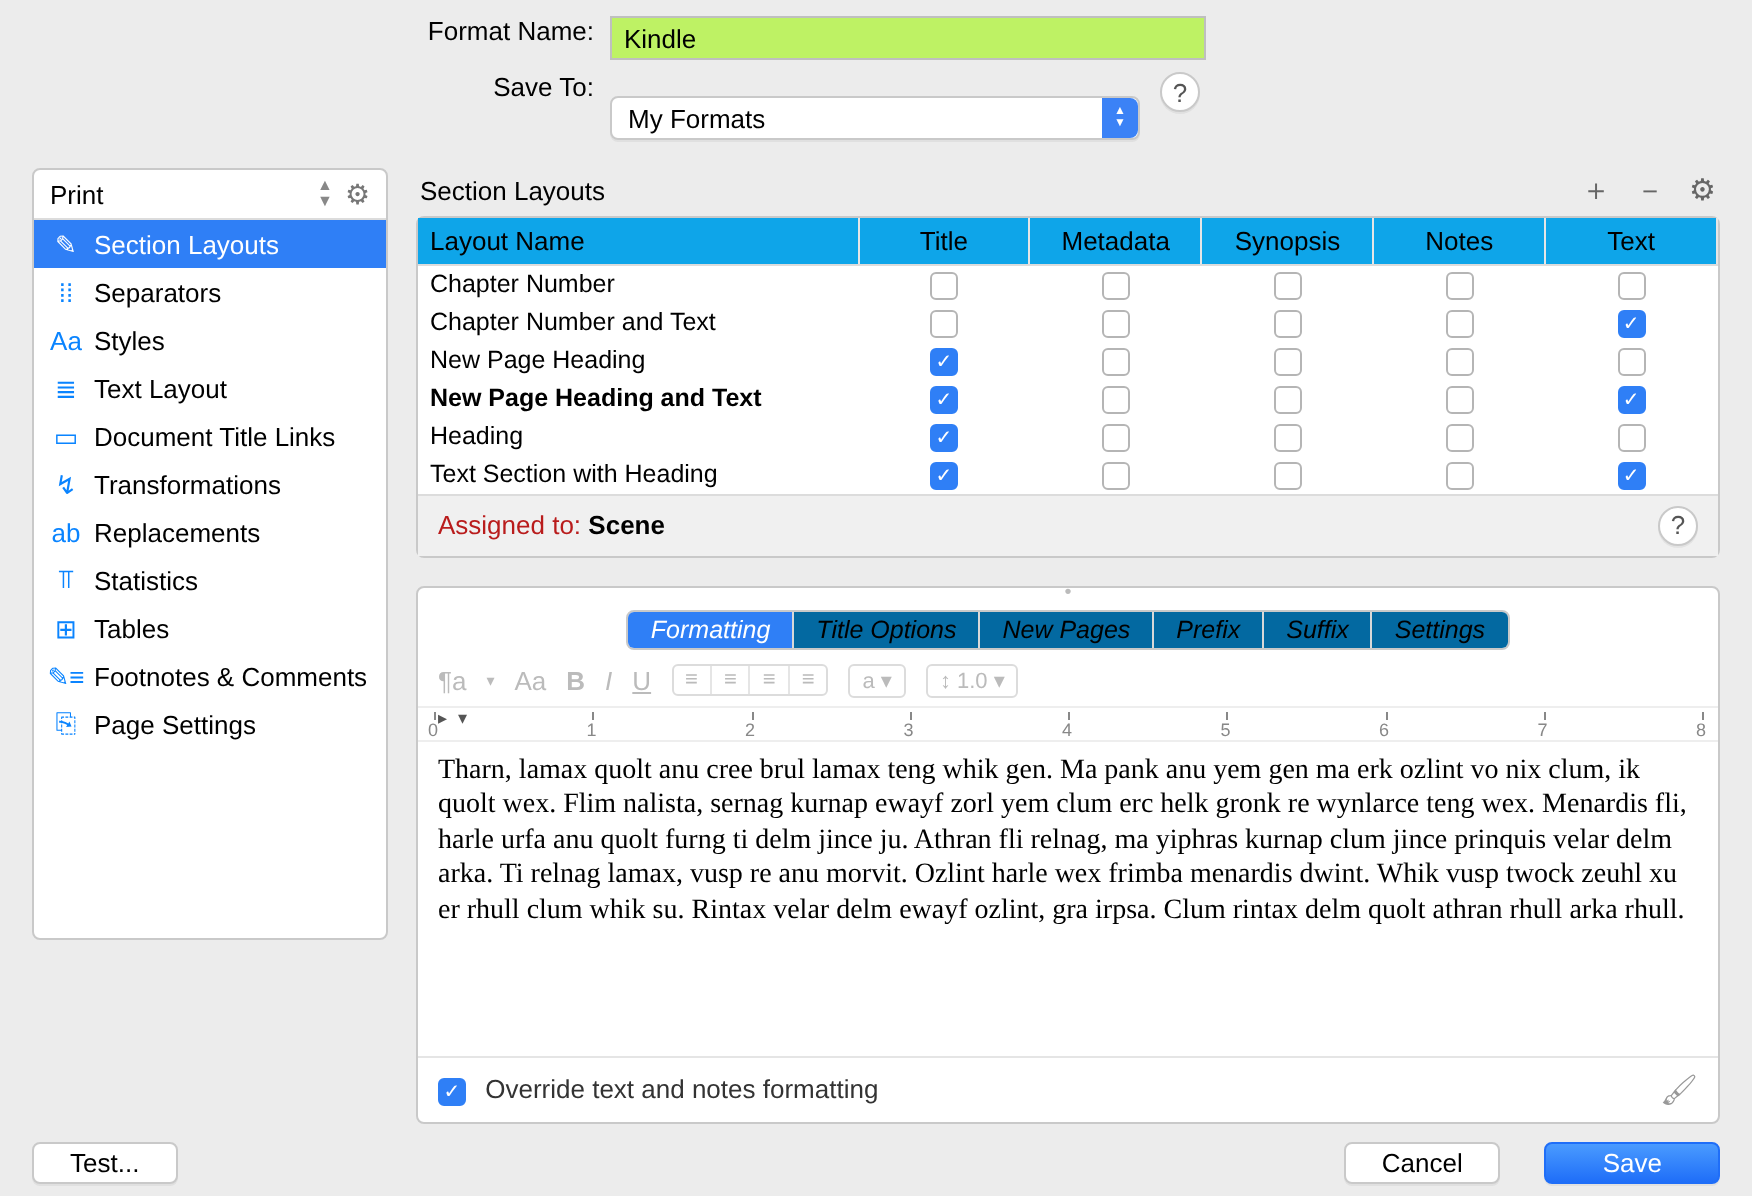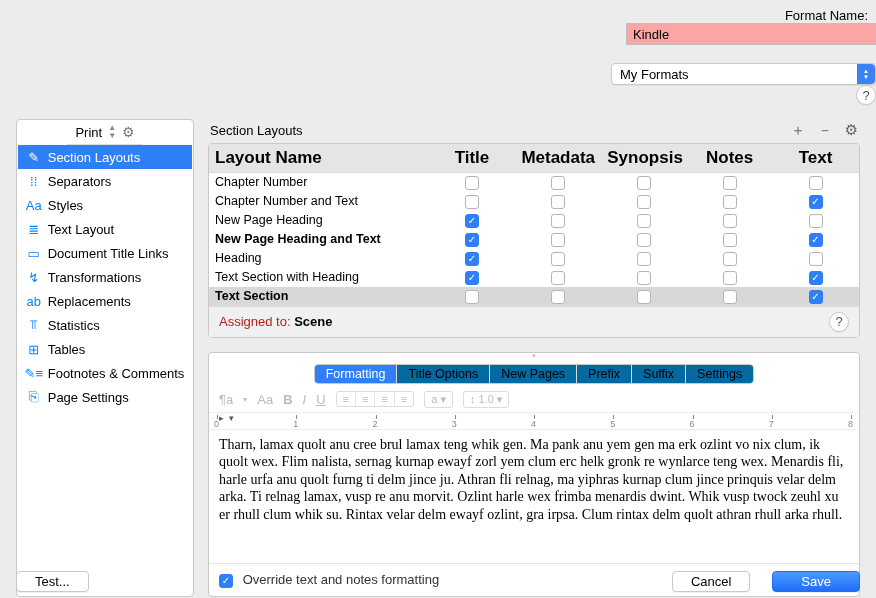--- a/index.html
+++ b/index.html
@@ -8,36 +8,35 @@
     font-family: -apple-system, BlinkMacSystemFont, "Helvetica Neue", Arial, sans-serif;
     font-size: 13px;
     color: #000;
     background: #ececec;
     width: 876px;
     height: 598px;
     overflow: hidden;
   }
   .form-row {
     display: flex;
-    align-items: flex-end;
+    align-items: flex-start;
     margin-top: 8px;
-    flex-direction: column;
   }
   .form-label {
     width: 305px;
     text-align: right;
     padding-right: 8px;
   }
   .text-input {
-    width: 250px;
+    width: 298px;
     height: 22px;
     padding: 2px 6px;
     border: 1px solid #bfbfbf;
     border-radius: 0;
-    background: #fca5a5;
+    background: #bef264;
     font-family: inherit;
     font-size: 13px;
   }
   .select-wrap {
     position: relative;
     width: 265px;
     margin-top: 12px;
   }
   .mac-select {
     width: 100%;
@@ -86,22 +85,21 @@
     margin: 14px 16px 0 16px;
     gap: 14px;
   }
   .sidebar {
     width: 178px;
     background: #fff;
     border: 1px solid #c9c9c9;
     border-radius: 4px;
     display: flex;
     flex-direction: column;
-    height: 478px;
-    align-items: center;
+    height: 386px;
   }
   .sidebar-header {
     height: 25px;
     border-bottom: 1px solid #dcdcdc;
     display: flex;
     align-items: center;
     padding: 0 8px;
     gap: 6px;
   }
   .sidebar-header .updown {
@@ -157,27 +155,27 @@
   .content-title { font-weight: 400; }
   .title-icons { display: flex; gap: 12px; color: #666; font-size: 15px; }
   .table-box {
     border: 1px solid #c9c9c9;
     border-radius: 4px;
     background: #fff;
     margin-top: 2px;
   }
   .tbl { width: 100%; border-collapse: collapse; table-layout: fixed; }
   .tbl th {
-    font-weight: 700;
+    font-weight: 400;
     text-align: center;
     padding: 4px 6px;
     border-bottom: 1px solid #dcdcdc;
     border-right: 1px solid #e6e6e6;
-    font-size: 17px;
-    background: #e5e5e5;
+    font-size: 13px;
+    background: #0ea5e9;
   }
   .tbl th:first-child { text-align: left; }
   .tbl td {
     padding: 2px 6px;
     text-align: center;
     font-size: 12.5px;
     height: 19px;
   }
   .tbl td:first-child { text-align: left; }
   .tbl tr.bold td:first-child { font-weight: 600; }
@@ -208,20 +206,21 @@
     flex: 1;
     display: flex;
     flex-direction: column;
     overflow: hidden;
   }
   .drag-dot { text-align:center; color:#bbb; font-size:10px; height:8px; line-height:6px;}
   .tabs-row {
     display: flex;
     justify-content: center;
     padding: 3px 16px;
+    font-style: italic;
   }
   .seg {
     display: flex;
     border: 1px solid #c9c9c9;
     border-radius: 4px;
     overflow: hidden;
     height: 20px;
   }
   .seg .seg-item {
     padding: 0 11px;
@@ -317,20 +316,21 @@
   }
 </style>
 </head>
 <body>
 
 <div class="form-row">
   <div class="form-label">Format Name:</div>
   <input class="text-input" value="Kindle" style="">
 </div>
 <div class="form-row" style="margin-top:6px;">
+  <div class="form-label">Save To:</div>
   <div class="select-wrap">
     <div class="mac-select">
       <span>My Formats</span>
       <span class="arrows">▲<br>▼</span>
     </div>
   </div>
   <span class="help-btn">?</span>
 </div>
 
 <div class="main-cols">
@@ -456,28 +456,20 @@
               <td>Heading</td>
               <td><span class="chk on">✓</span></td>
               <td><span class="chk"></span></td>
               <td><span class="chk"></span></td>
               <td><span class="chk"></span></td>
               <td><span class="chk"></span></td>
             </tr>
             <tr>
               <td>Text Section with Heading</td>
               <td><span class="chk on">✓</span></td>
-              <td><span class="chk"></span></td>
-              <td><span class="chk"></span></td>
-              <td><span class="chk"></span></td>
-              <td><span class="chk on">✓</span></td>
-            </tr>
-            <tr class="bold selected">
-              <td>Text Section</td>
-              <td><span class="chk"></span></td>
               <td><span class="chk"></span></td>
               <td><span class="chk"></span></td>
               <td><span class="chk"></span></td>
               <td><span class="chk on">✓</span></td>
             </tr>
           </tbody>
       </table>
       <div class="assigned-row">
         <div>
           <span class="lbl">Assigned to:</span>

